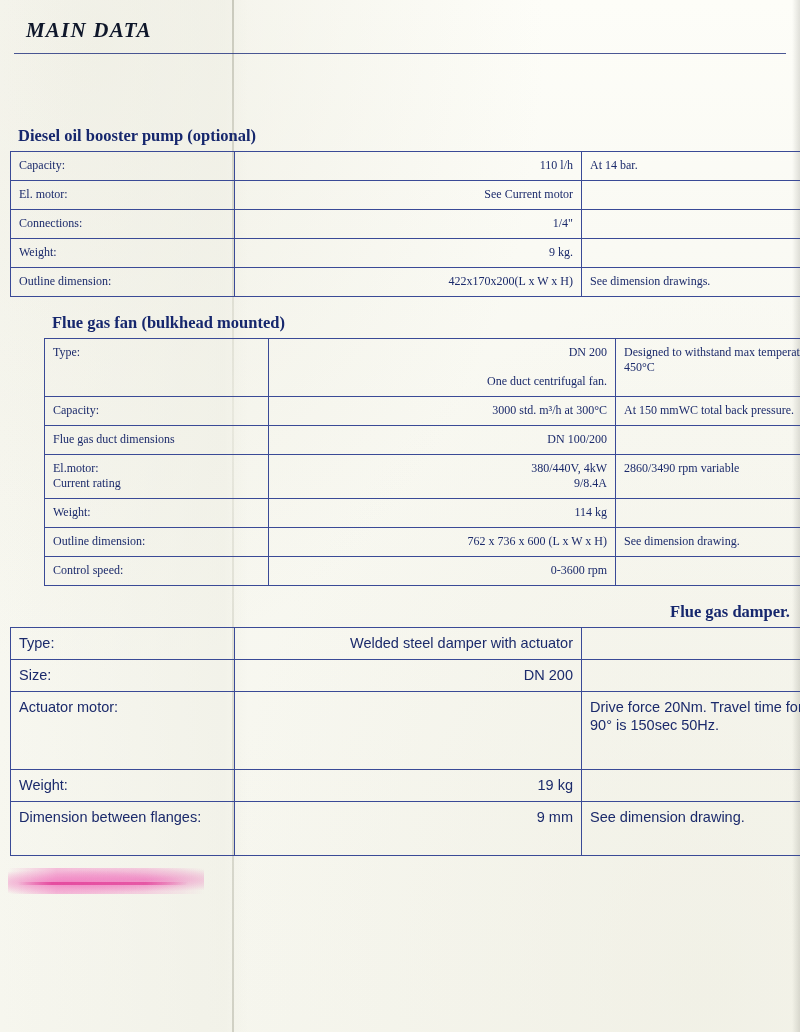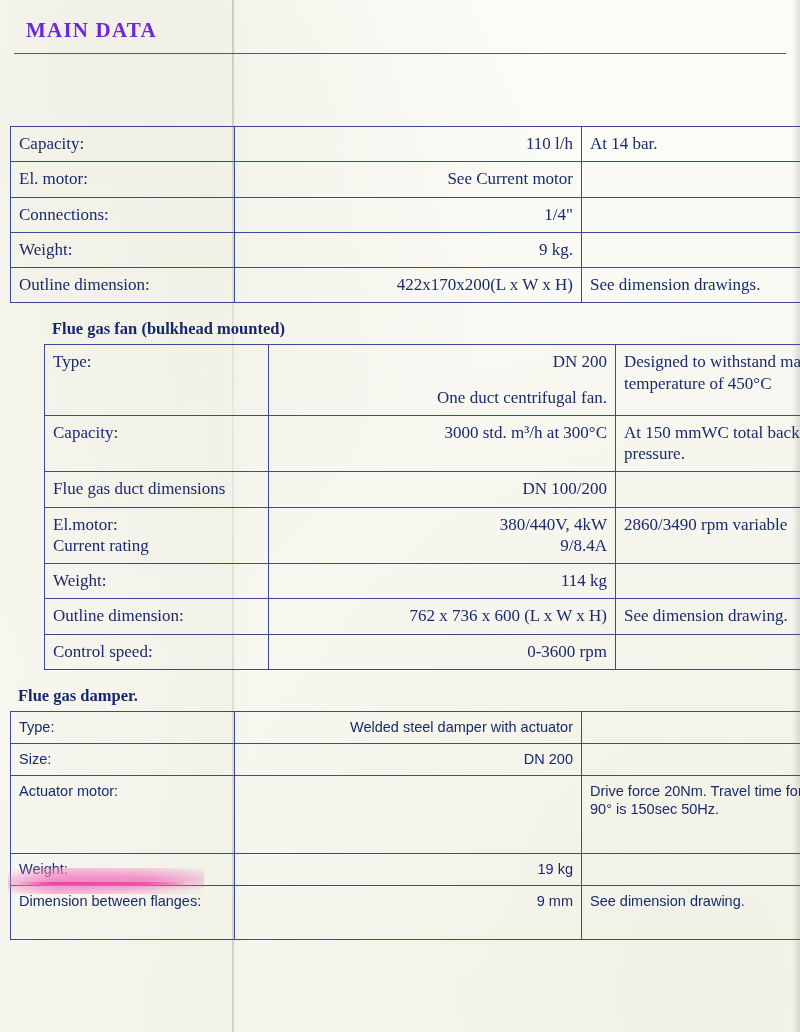--- a/index.html
+++ b/index.html
@@ -43,24 +43,25 @@
     pointer-events: none;
   }
 
   .content {
     position: relative;
     padding: 0;
   }
 
   .doc-title {
     font-family: "Liberation Serif", serif;
+    font-style: italic;
     font-weight: bold;
     font-size: 21px;
     letter-spacing: 1.2px;
-    color: #6d28d9;
+    color: #0f172a;
     padding: 18px 16px 0 26px;
   }
   .title-rule {
     margin: 10px 14px 0 14px;
     border-bottom: 1.6px solid #2a3a82;
     opacity: 0.85;
   }
 
   .section {
     margin: 0 10px;
@@ -78,35 +79,35 @@
 
   table.spec {
     width: 100%;
     border-collapse: collapse;
     table-layout: fixed;
   }
   table.spec td {
     border: 1px solid #3a4a96;
     vertical-align: top;
     padding: 6px 8px 7px 8px;
-    font-size: 17px;
+    font-size: 12px;
     line-height: 1.25;
     color: #1b2a6b;
     background: transparent;
   }
   table.spec .c1 { width: 207px; }
   table.spec .c2 { width: 330px; text-align: right; }
   table.spec .c3 { width: 233px; }
 
   
   table.sans td {
     font-family: "Liberation Sans", sans-serif;
     font-size: 14.5px;
   }
-  .sec-damper .section-heading { font-family: "Liberation Serif", serif; }
+  .sec-damper .section-heading { font-family: "Liberation Serif", serif; text-align: right; }
 
   .cell-multi span { display: block; }
   .cell-gap { height: 14px; }
 
   
   .highlight-smudge {
     position: absolute;
     left: 8px;
     top: 868px;
     width: 196px;
@@ -135,20 +136,21 @@
 <div class="paper"></div>
 <div class="fold-line"></div>
 <div class="edge-right"></div>
 
 <div class="content">
 
   <div class="doc-title">MAIN DATA</div>
   <div class="title-rule"></div>
 
   <div class="section sec-pump">
+    <div class="section-heading">Diesel oil booster pump (optional)</div>
     <table class="spec">
       <tbody>
         <tr>
           <td class="c1">Capacity:</td>
           <td class="c2">110 l/h</td>
           <td class="c3">At 14 bar.</td>
         </tr>
         <tr>
           <td class="c1">El. motor:</td>
           <td class="c2">See Current motor</td>

